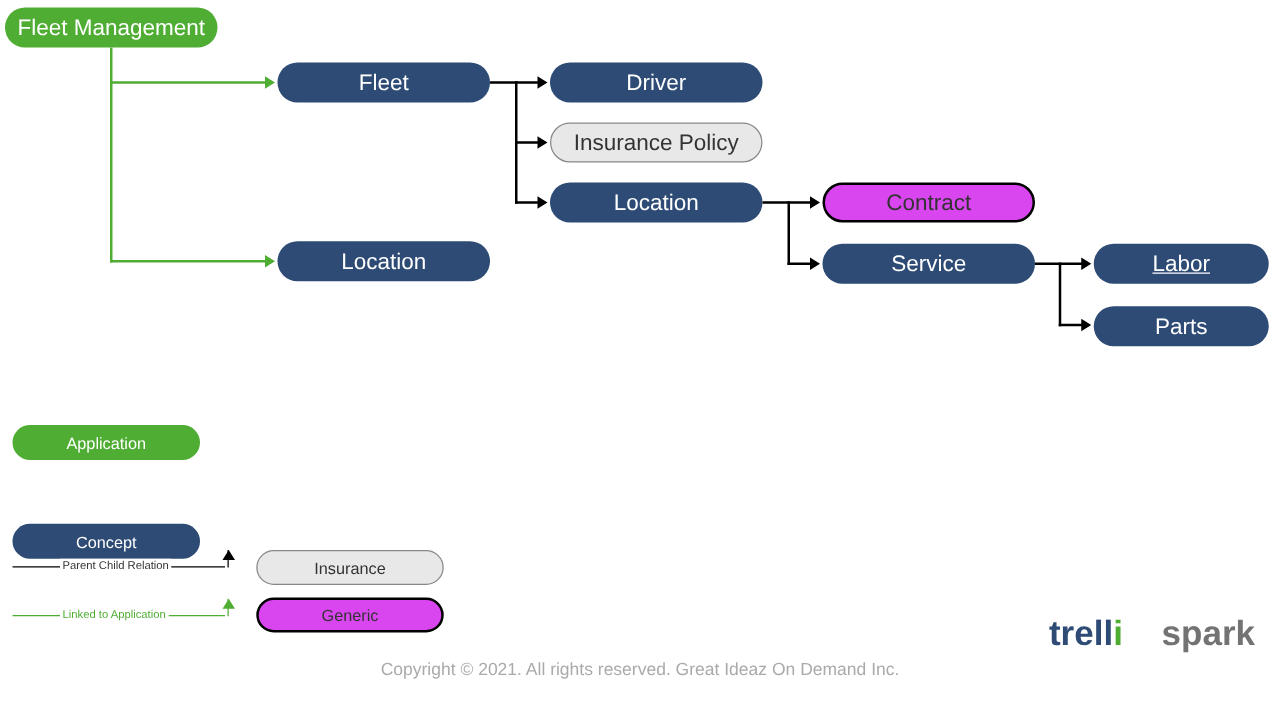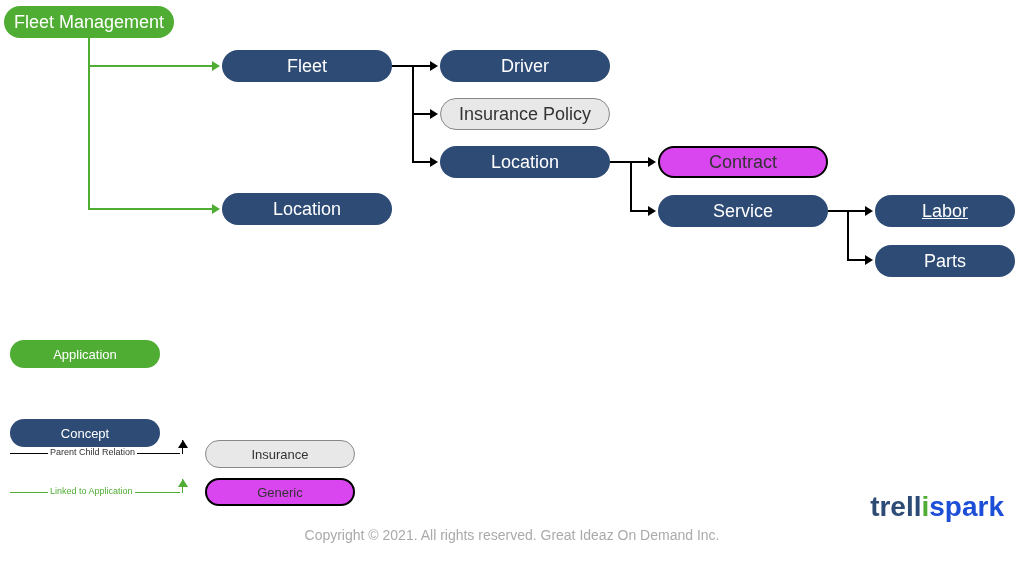--- a/index.html
+++ b/index.html
@@ -104,21 +104,21 @@
     }
     .logo {
       position: absolute;
       bottom: 40px;
       right: 20px;
       font-size: 28px;
       font-weight: 600;
     }
     .logo .trell { color: #2D4B75; }
     .logo .i { color: #4FAD33; }
-    .logo .spark { color: #1d4ed8; }
+    .logo .spark { color: #737373; margin-left: 31px; }
   </style>
 </head>
 <body>
 
 <div class="node app-node" style="left:4px; top:6px; width:170px;">Fleet Management</div>
 
 <div class="node concept-node" style="left:222px; top:50px; width:170px;">Fleet</div>
 
 <div class="node concept-node" style="left:440px; top:50px; width:170px;">Driver</div>
 

